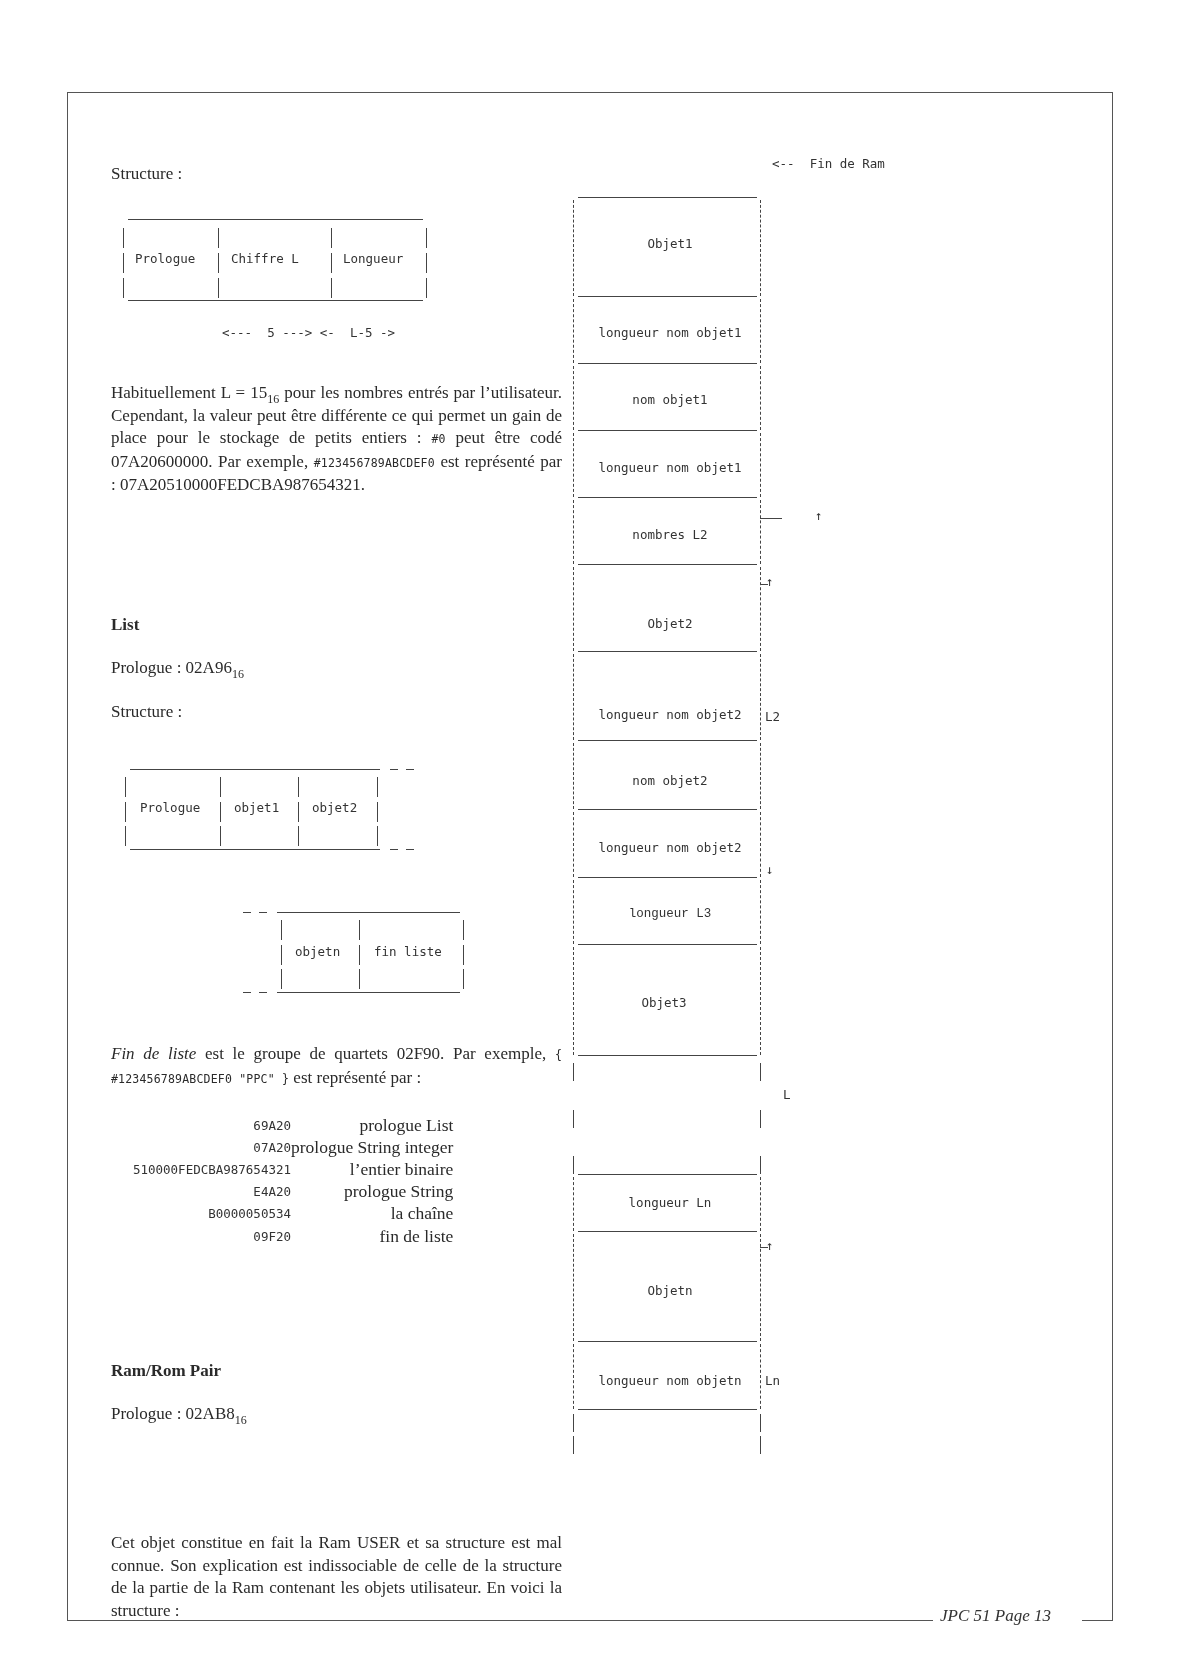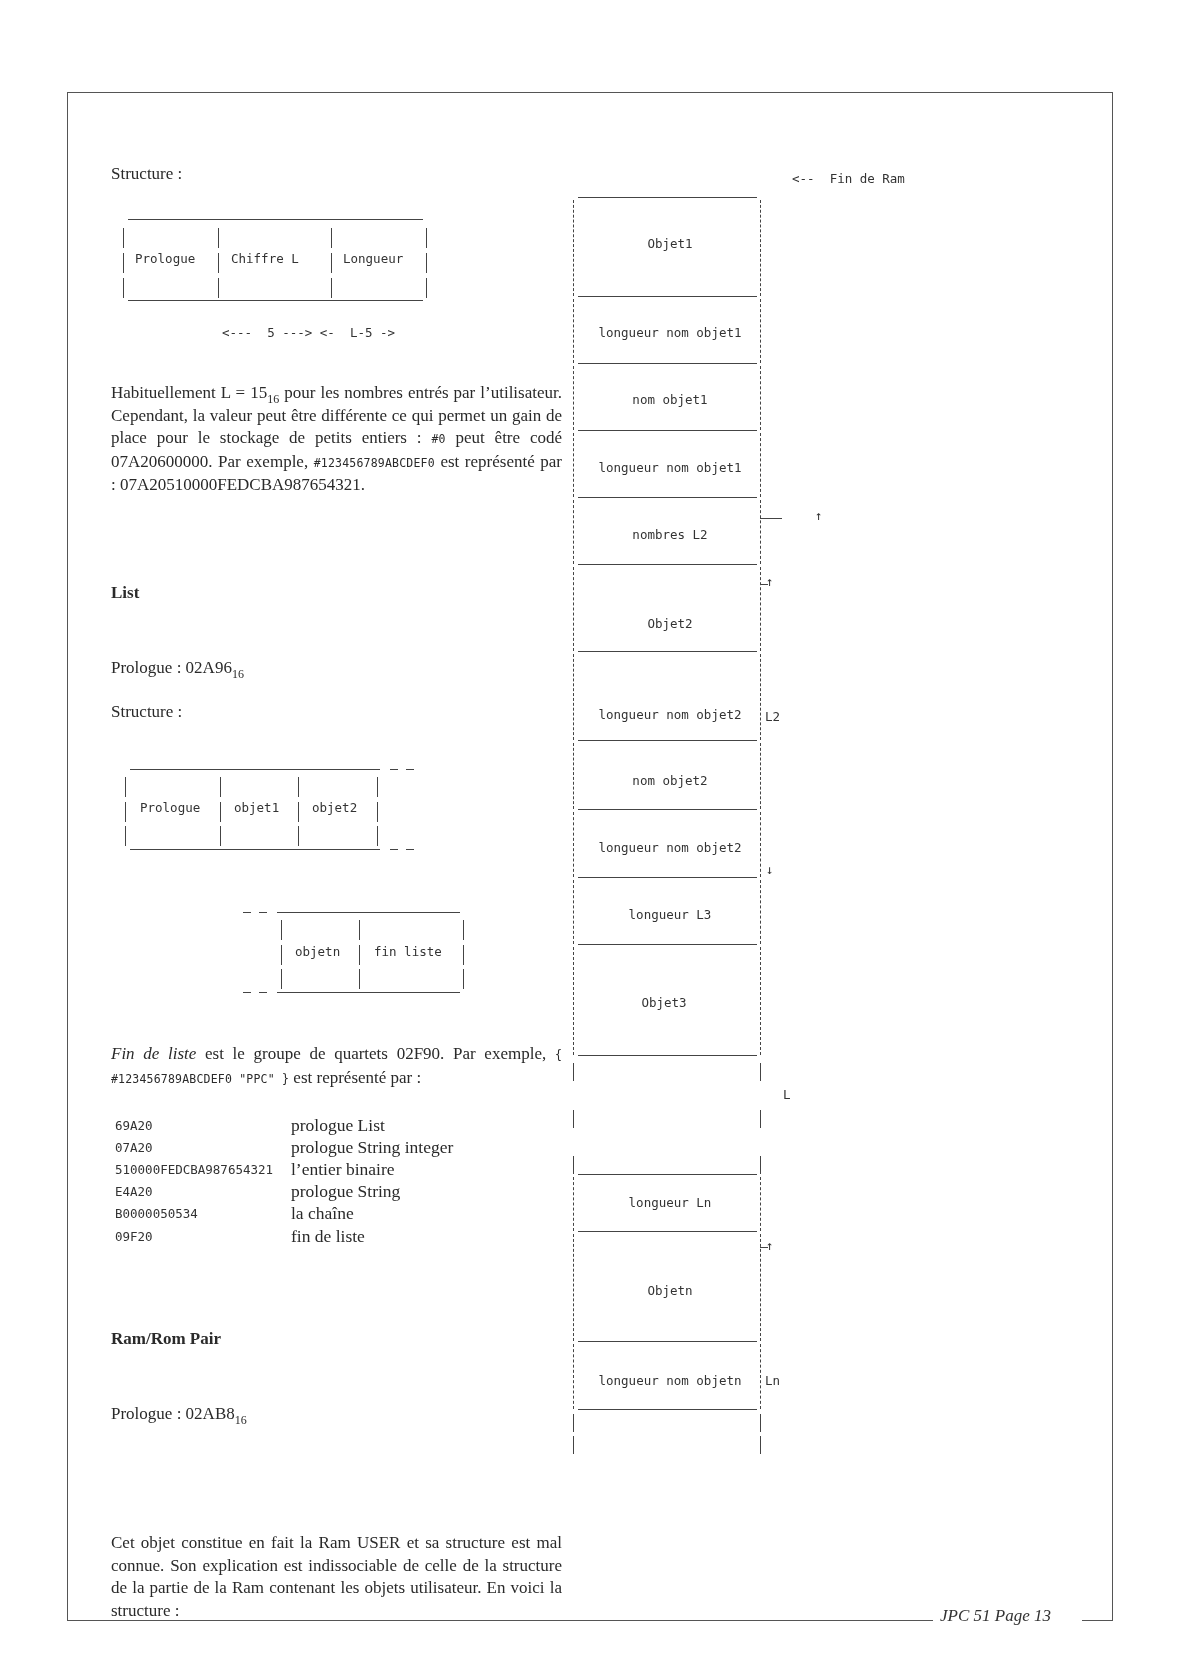--- a/index.html
+++ b/index.html
@@ -11,32 +11,32 @@
   .frame-top { left: 67px; top: 92px; width: 1046px; height: 0; border-top: 1.5px solid #555; }
   .frame-left { left: 67px; top: 92px; width: 0; height: 1528px; border-left: 1.5px solid #555; }
   .frame-right { left: 1112px; top: 92px; width: 0; height: 1528px; border-left: 1.5px solid #555; }
   .frame-bottom-a { left: 67px; top: 1620px; width: 866px; height: 0; border-top: 1.5px solid #555; }
   .frame-bottom-b { left: 1082px; top: 1620px; width: 31px; height: 0; border-top: 1.5px solid #555; }
   .footer { left: 940px; top: 1606px; font-size: 17px; font-style: italic; color: #333; white-space: nowrap; }
 
   
   .p { font-size: 17px; line-height: 22.5px; }
   .just { text-align: justify; text-align-last: left; }
-  .h { font-size: 17px; font-weight: bold; }
+  .h { font-size: 17px; font-weight: bold; margin-top: 32px; }
   sub { font-size: 12px; vertical-align: -5px; line-height: 0; }
   .m { font-family: "DejaVu Sans Mono", "Liberation Mono", monospace; font-size: 11.5px; letter-spacing: 0.2px; }
 
   
   .hline { position: absolute; height: 0; border-top: 1.2px solid #444; }
   .vbar { position: absolute; width: 0; border-left: 1.2px solid #444; }
   .cell-text { position: absolute; font-family: "DejaVu Sans Mono", "Liberation Mono", monospace; font-size: 12.5px; color: #333; white-space: nowrap; }
   .dash { position: absolute; height: 0; border-top: 1.2px solid #444; width: 8px; }
 
   .enc-table { position: absolute; left: 115px; top: 1114px; border-collapse: collapse; }
-  .enc-table td { padding: 0; height: 22.2px; vertical-align: middle; }
+  .enc-table td { padding: 0; height: 22.2px; vertical-align: middle; text-align: right; }
   .enc-code { font-family: "DejaVu Sans Mono", "Liberation Mono", monospace; font-size: 12.5px; width: 176px; color: #333; }
   .enc-desc { font-family: "Liberation Serif", "DejaVu Serif", serif; font-size: 17.5px; color: #2a2a2a; }
 
   
   .ram-label { position: absolute; font-family: "DejaVu Sans Mono", "Liberation Mono", monospace; font-size: 12.5px; color: #333; white-space: nowrap; text-align: center; width: 190px; }
   .side-label { position: absolute; font-family: "DejaVu Sans Mono", "Liberation Mono", monospace; font-size: 12.5px; color: #333; white-space: nowrap; }
 </style>
 </head>
 <body>
 
@@ -150,21 +150,21 @@
       </tr>
     </tbody>
 </table>
 
 <div class="abs serif h" style="left:111px; top:1329px;">Ram/Rom Pair</div>
 <div class="abs serif p" style="left:111px; top:1403px;"><span>Prologue : 02AB8</span><sub>16</sub></div>
 <div class="abs serif p just" style="left:111px; top:1532px; width:451px;">Cet objet constitue en fait la Ram USER et sa structure est mal connue. Son explication est indissociable de celle de la structure de la partie de la Ram contenant les objets utilisateur. En voici la structure :</div>
 
 <div id="ram-diagram">
   <div class="hline" style="left:578px; top:197px; width:179px;"></div>
-  <div class="side-label" style="left:772px; top:171px; white-space:pre;margin-left:20px;">&lt;--  Fin de Ram</div>
+  <div class="side-label" style="left:772px; top:156px; white-space:pre;">&lt;--  Fin de Ram</div>
 <div class="vbar" style="left: 573px; top: 200px; height: 96px; border-left-style: dashed; border-left-width: 1.2px;"></div>
     <div class="vbar" style="left: 760px; top: 200px; height: 96px; border-left-style: dashed; border-left-width: 1.2px;"></div>
     <div class="hline" style="left: 578px; top: 296px; width: 179px;"></div>
     <div class="ram-label" style="left: 575px; top: 236px;">Objet1</div>
     <div class="vbar" style="left: 573px; top: 299px; height: 64px; border-left-style: dashed; border-left-width: 1.2px;"></div>
     <div class="vbar" style="left: 760px; top: 299px; height: 64px; border-left-style: dashed; border-left-width: 1.2px;"></div>
     <div class="hline" style="left: 578px; top: 363px; width: 179px;"></div>
     <div class="ram-label" style="left: 575px; top: 325px;">longueur nom objet1</div>
     <div class="vbar" style="left: 573px; top: 366px; height: 64px; border-left-style: dashed; border-left-width: 1.2px;"></div>
     <div class="vbar" style="left: 760px; top: 366px; height: 64px; border-left-style: dashed; border-left-width: 1.2px;"></div>
@@ -190,21 +190,21 @@
     <div class="vbar" style="left: 760px; top: 743px; height: 66px; border-left-style: dashed; border-left-width: 1.2px;"></div>
     <div class="hline" style="left: 578px; top: 809px; width: 179px;"></div>
     <div class="ram-label" style="left: 575px; top: 773px;">nom objet2</div>
     <div class="vbar" style="left: 573px; top: 812px; height: 65px; border-left-style: dashed; border-left-width: 1.2px;"></div>
     <div class="vbar" style="left: 760px; top: 812px; height: 65px; border-left-style: dashed; border-left-width: 1.2px;"></div>
     <div class="hline" style="left: 578px; top: 877px; width: 179px;"></div>
     <div class="ram-label" style="left: 575px; top: 840px;">longueur nom objet2</div>
     <div class="vbar" style="left: 573px; top: 880px; height: 64px; border-left-style: dashed; border-left-width: 1.2px;"></div>
     <div class="vbar" style="left: 760px; top: 880px; height: 64px; border-left-style: dashed; border-left-width: 1.2px;"></div>
     <div class="hline" style="left: 578px; top: 944px; width: 179px;"></div>
-    <div class="ram-label" style="left: 575px; top: 907px;">longueur L3</div>
+    <div class="ram-label" style="left: 575px; top: 907px; font-family: Liberation Mono, monospace;">longueur L3</div>
     <div class="vbar" style="left: 573px; top: 947px; height: 108px; border-left-style: dashed; border-left-width: 1.2px;"></div>
     <div class="vbar" style="left: 760px; top: 947px; height: 108px; border-left-style: dashed; border-left-width: 1.2px;"></div>
     <div class="hline" style="left: 578px; top: 1055px; width: 179px;"></div>
     <div class="ram-label" style="left: 569px; top: 995px;">Objet3</div>
     <div class="vbar" style="left: 573px; top: 1063px; height: 18px;"></div>
     <div class="vbar" style="left: 760px; top: 1063px; height: 18px;"></div>
     <div class="vbar" style="left: 573px; top: 1110px; height: 18px;"></div>
     <div class="vbar" style="left: 760px; top: 1110px; height: 18px;"></div>
     <div class="vbar" style="left: 573px; top: 1156px; height: 18px;"></div>
     <div class="vbar" style="left: 760px; top: 1156px; height: 18px;"></div>

